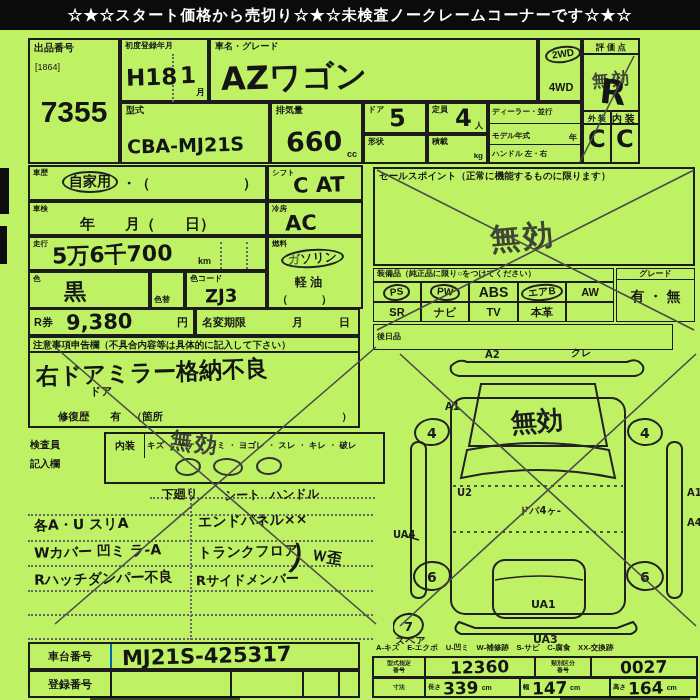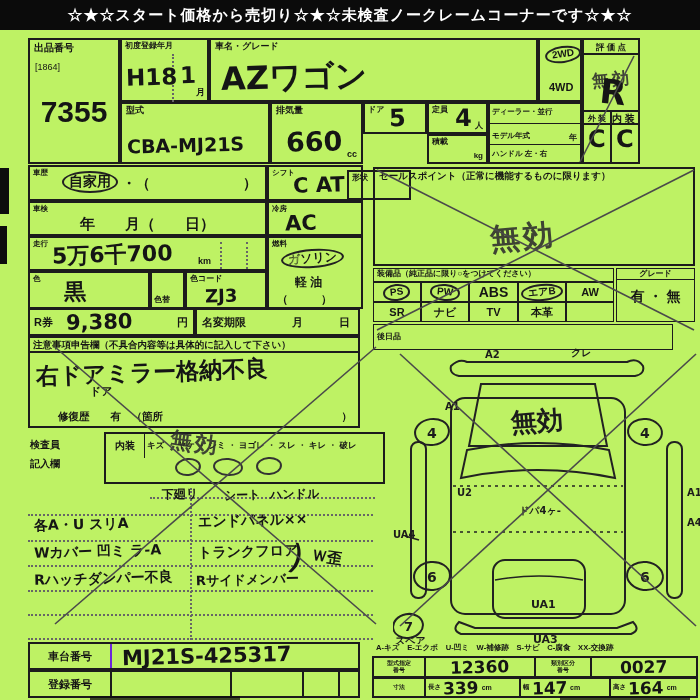--- a/index.html
+++ b/index.html
@@ -75,21 +75,21 @@
   <div class="box" style="left:270px;top:102px;width:93px;height:62px;">
     <div class="lbl abs" style="left:4px;top:2px;font-size:9px;">排気量</div>
     <span class="hw abs" style="left:14px;top:22px;font-size:27px;">660</span>
     <span class="lbl abs" style="right:4px;bottom:3px;font-size:9px;">cc</span>
   </div>
 
   <div class="box" style="left:363px;top:102px;width:64px;height:32px;">
     <span class="lbl abs" style="left:3px;top:2px;font-size:8px;">ドア</span>
     <span class="hw abs" style="left:24px;top:0px;font-size:24px;">5</span>
   </div>
-  <div class="box" style="left:347px;top:134px;width:64px;height:30px;margin-top:36px;">
+  <div class="box" style="left:363px;top:134px;width:64px;height:30px;">
     <span class="lbl abs" style="left:3px;top:2px;font-size:8px;">形状</span>
   </div>
 
   <div class="box" style="left:427px;top:102px;width:61px;height:32px;">
     <span class="lbl abs" style="left:3px;top:2px;font-size:8px;">定員</span>
     <span class="hw abs" style="left:26px;top:0px;font-size:24px;">4</span>
     <span class="lbl abs" style="right:3px;bottom:2px;font-size:8px;">人</span>
   </div>
   <div class="box" style="left:427px;top:134px;width:61px;height:30px;">
     <span class="lbl abs" style="left:3px;top:2px;font-size:8px;">積載</span>
@@ -239,21 +239,21 @@
   <span class="hw abs" style="left:34px;top:516px;font-size:14px;">各A・U スリA</span>
   <span class="hw abs" style="left:34px;top:543px;font-size:14px;">Wカバー 凹ミ ラ-A</span>
   <span class="hw abs" style="left:34px;top:570px;font-size:14px;">Rハッチダンパー不良</span>
   <span class="hw abs" style="left:198px;top:512px;font-size:14px;">エンドパネル××</span>
   <span class="hw abs" style="left:198px;top:543px;font-size:14px;">トランクフロア</span>
   <span class="hw abs" style="left:196px;top:571px;font-size:13px;">Rサイドメンバー</span>
   <span class="hw abs" style="left:288px;top:535px;font-size:34px;transform:rotate(14deg);">）</span>
   <span class="hw abs" style="left:312px;top:548px;font-size:15px;transform:rotate(8deg);">Ｗ歪</span>
 
   <div class="box" style="left:28px;top:642px;width:332px;height:28px;">
-    <div class="lbl abs" style="left:0;top:0;bottom:0;width:82px;border-right:2px solid #6d28d9;font-size:11px;line-height:25px;text-align:center;">車台番号</div>
+    <div class="lbl abs" style="left:0;top:0;bottom:0;width:82px;border-right:2px solid #0369a1;font-size:11px;line-height:25px;text-align:center;">車台番号</div>
     <span class="hw abs" style="left:92px;top:0px;font-size:21px;">MJ21S-425317</span>
   </div>
   <div class="box" style="left:28px;top:670px;width:332px;height:28px;">
     <div class="lbl abs" style="left:0;top:0;bottom:0;width:82px;border-right:2px solid #1c1c1c;font-size:11px;line-height:25px;text-align:center;">登録番号</div>
     <div class="abs" style="left:200px;top:0;bottom:0;border-left:2px solid #1c1c1c;"></div>
     <div class="abs" style="left:272px;top:0;bottom:0;border-left:2px solid #1c1c1c;"></div>
     <div class="abs" style="left:308px;top:0;bottom:0;border-left:2px solid #1c1c1c;"></div>
   </div>
 
   <div class="lbl abs" style="left:376px;top:644px;font-size:7.6px;white-space:nowrap;">A-キズ　E-エクボ　U-凹ミ　W-補修跡　S-サビ　C-腐食　XX-交換跡</div>

